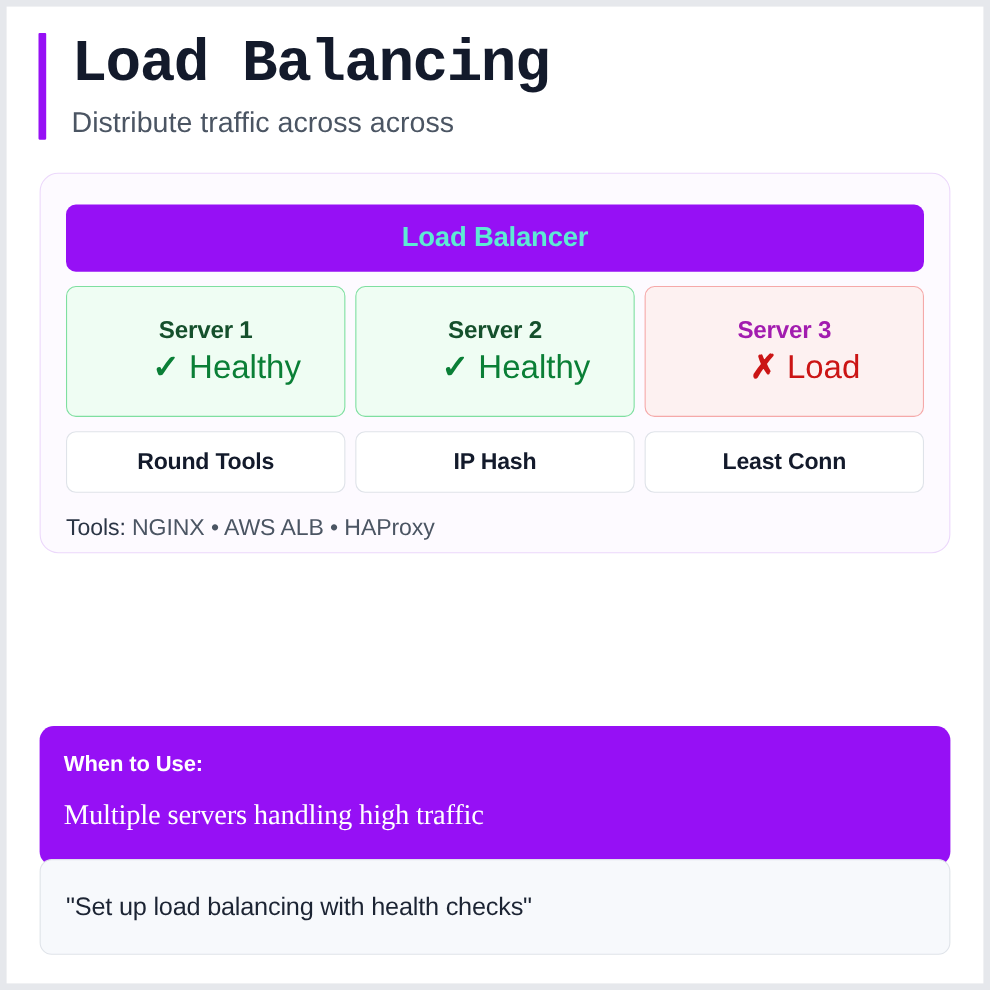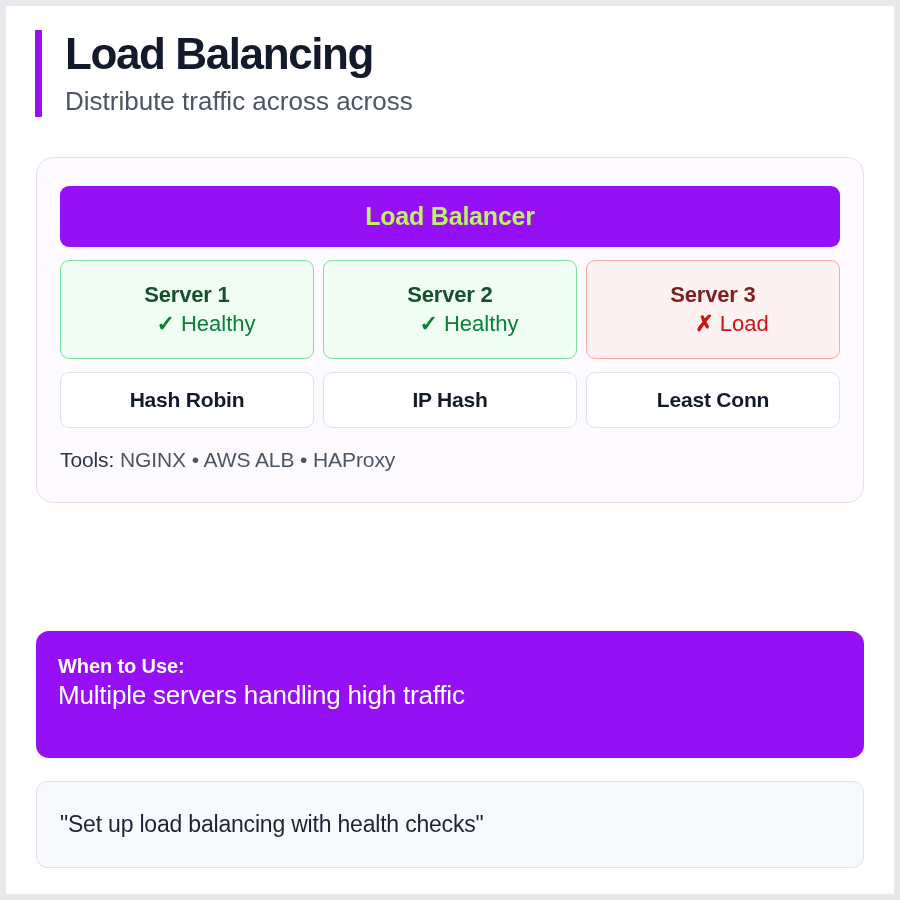--- a/index.html
+++ b/index.html
@@ -34,26 +34,27 @@
     width: 7px;
     background: #9610f5;
     border-radius: 1px;
     flex: none;
   }
   .header-text {
     padding-left: 23px;
     padding-top: 2px;
   }
   .title {
-    font-size: 44px;
+    font-size: 54px;
     font-weight: 900;
     letter-spacing: -1.4px;
     color: #131a2b;
     line-height: 1.02;
     white-space: nowrap;
+    font-family: Liberation Mono, monospace;
   }
   .subtitle {
     font-size: 26px;
     font-weight: 400;
     color: #4b5563;
     line-height: 1.2;
     margin-top: 9px;
     white-space: nowrap;
   }
 
@@ -70,34 +71,34 @@
     padding: 28px 23px 0 23px;
   }
 
   .lb-bar {
     height: 61px;
     background: #9610f5;
     border-radius: 9px;
     display: flex;
     align-items: center;
     justify-content: center;
-    color: #bef264;
+    color: #5eead4;
     font-size: 25px;
     font-weight: 700;
     letter-spacing: -0.2px;
   }
 
   .servers-row {
     display: flex;
     gap: 9px;
     margin-top: 13px;
   }
   .server-box {
     flex: 1 1 0;
-    height: 99px;
+    height: 119px;
     border-radius: 9px;
     display: flex;
     flex-direction: column;
     align-items: center;
     justify-content: center;
     gap: 3px;
   }
   .server-box.healthy {
     background: #effdf3;
     border: 1px solid #7fdfa0;
@@ -105,23 +106,23 @@
   .server-box.down {
     background: #fdf1f1;
     border: 1px solid #f5a9a9;
   }
   .server-name {
     font-size: 22px;
     font-weight: 700;
     letter-spacing: -0.2px;
   }
   .server-box.healthy .server-name { color: #15502c; }
-  .server-box.down .server-name { color: #7f1d1d; }
+  .server-box.down .server-name { color: #a21caf; }
   .server-status {
-    font-size: 22px;
+    font-size: 30px;
     font-weight: 400;
     margin-left: 38px;
   }
   .server-box.healthy .server-status { color: #0a7f36; }
   .server-box.down .server-status { color: #cb1515; }
   .status-glyph { font-weight: 700; }
 
   .algos-row {
     display: flex;
     gap: 9px;
@@ -150,39 +151,40 @@
   }
   .tools-label {
     font-weight: 400;
     color: #2b3545;
   }
 
   
   .when-banner {
     position: absolute;
     left: 30px;
-    top: 625px;
+    top: 654px;
     width: 828px;
     height: 127px;
     background: #9610f5;
     border-radius: 13px;
     padding: 24px 22px 0 22px;
   }
   .when-label {
     font-size: 20px;
     font-weight: 700;
     color: #ffffff;
     letter-spacing: -0.1px;
   }
   .when-value {
     font-size: 26px;
     font-weight: 400;
     color: #ffffff;
-    margin-top: 2px;
-    letter-spacing: -0.2px;
+    margin-top: 19px;
+    letter-spacing: -0.2px;
+    font-family: Liberation Serif, serif;
   }
 
   
   .quote-box {
     position: absolute;
     left: 30px;
     top: 775px;
     width: 828px;
     height: 87px;
     background: #f7f9fc;
@@ -236,21 +238,21 @@
         <div class="server-name">Server 3</div>
         <div class="server-status">
           <span class="status-glyph">✗</span>
           <span>Load</span>
         </div>
       </div>
     </div>
 
     <div class="algos-row">
       <div class="algo-box">
-        <span>Hash Robin</span>
+        <span>Round Tools</span>
       </div>
       <div class="algo-box">
         <span>IP Hash</span>
       </div>
       <div class="algo-box">
         <span>Least Conn</span>
       </div>
     </div>
 
     <div class="tools-line">

